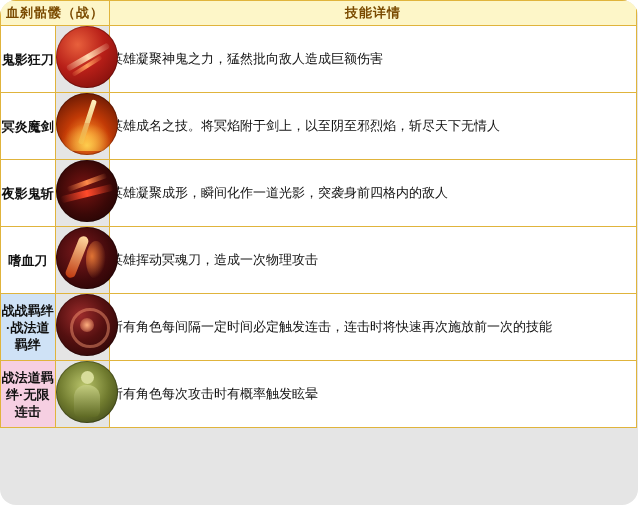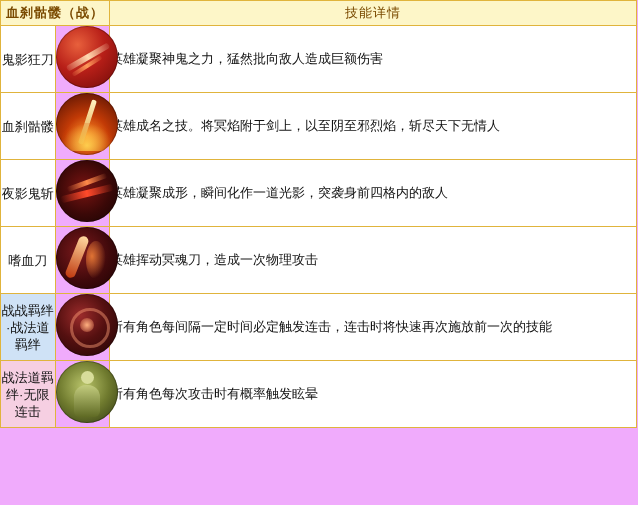--- a/index.html
+++ b/index.html
@@ -6,21 +6,22 @@
     margin: 0;
     padding: 0;
     background: #ffffff;
     font-family: "Liberation Sans", sans-serif;
   }
   #page {
     width: 638px;
     height: 505px;
     position: relative;
     overflow: hidden;
-    background: #f0abfc;
+    background: #e5e5e5;
+    border-radius: 16px;
   }
   table.skill-table {
     border-collapse: collapse;
     width: 637px;
     table-layout: fixed;
     border: 1px solid #d8a000;
   }
   table.skill-table td, table.skill-table th {
     border: 1px solid #e0b43c;
     padding: 0;
@@ -32,30 +33,30 @@
     text-align: center;
     font-size: 13px;
     font-weight: bold;
     color: #7a4a00;
     height: 24px;
     letter-spacing: 1px;
   }
   .hdr-right {
     background: #fdf6c8;
     font-size: 13px;
-    font-weight: normal;
+    font-weight: bold;
     color: #7a4a00;
     height: 24px;
     letter-spacing: 1px;
   }
   .name-cell {
     width: 34px;
     text-align: center;
     font-size: 13px;
-    font-weight: normal;
+    font-weight: bold;
     line-height: 17px;
     color: #111;
     padding: 2px 1px;
   }
   .icon-cell {
     width: 72px;
     text-align: center;
     padding: 3px 0;
   }
   .desc-cell {
@@ -217,21 +218,21 @@
 
     <tr>
       <td class="name-cell bg-white">鬼影狂刀</td>
       <td class="icon-cell">
         <span class="icon icon-1"></span>
       </td>
       <td class="desc-cell">英雄凝聚神鬼之力，猛然批向敌人造成巨额伤害</td>
     </tr>
 
     <tr>
-      <td class="name-cell bg-white">血刹骷髅</td>
+      <td class="name-cell bg-white">冥炎魔剑</td>
       <td class="icon-cell">
         <span class="icon icon-2"></span>
       </td>
       <td class="desc-cell">英雄成名之技。将冥焰附于剑上，以至阴至邪烈焰，斩尽天下无情人</td>
     </tr>
 
     <tr>
       <td class="name-cell bg-white">夜影鬼斩</td>
       <td class="icon-cell">
         <span class="icon icon-3"></span>

